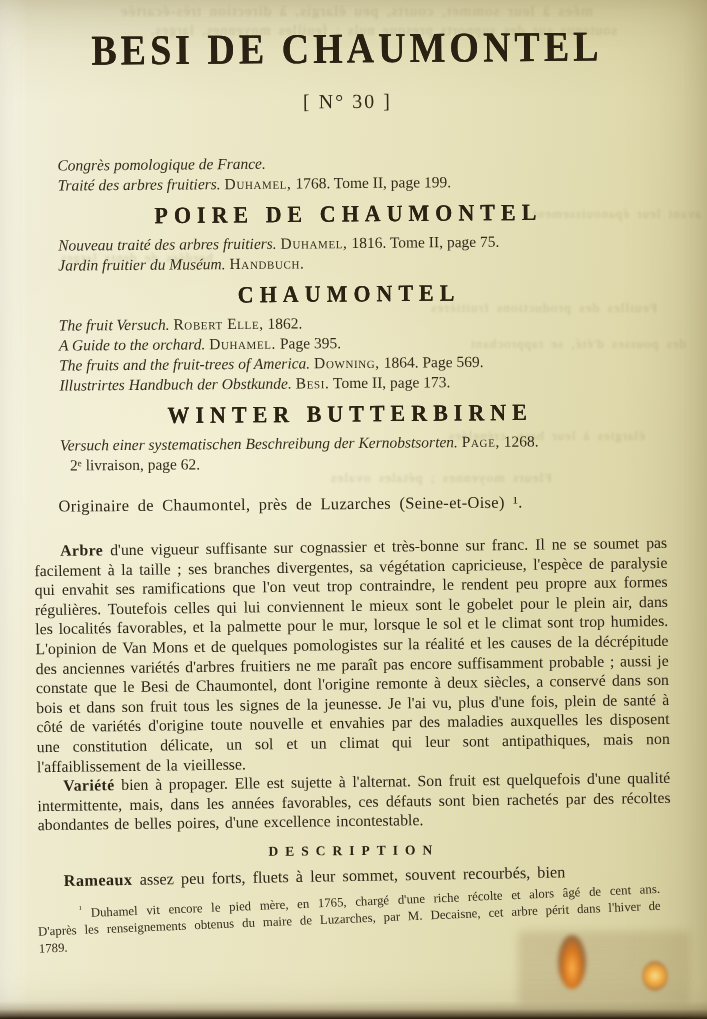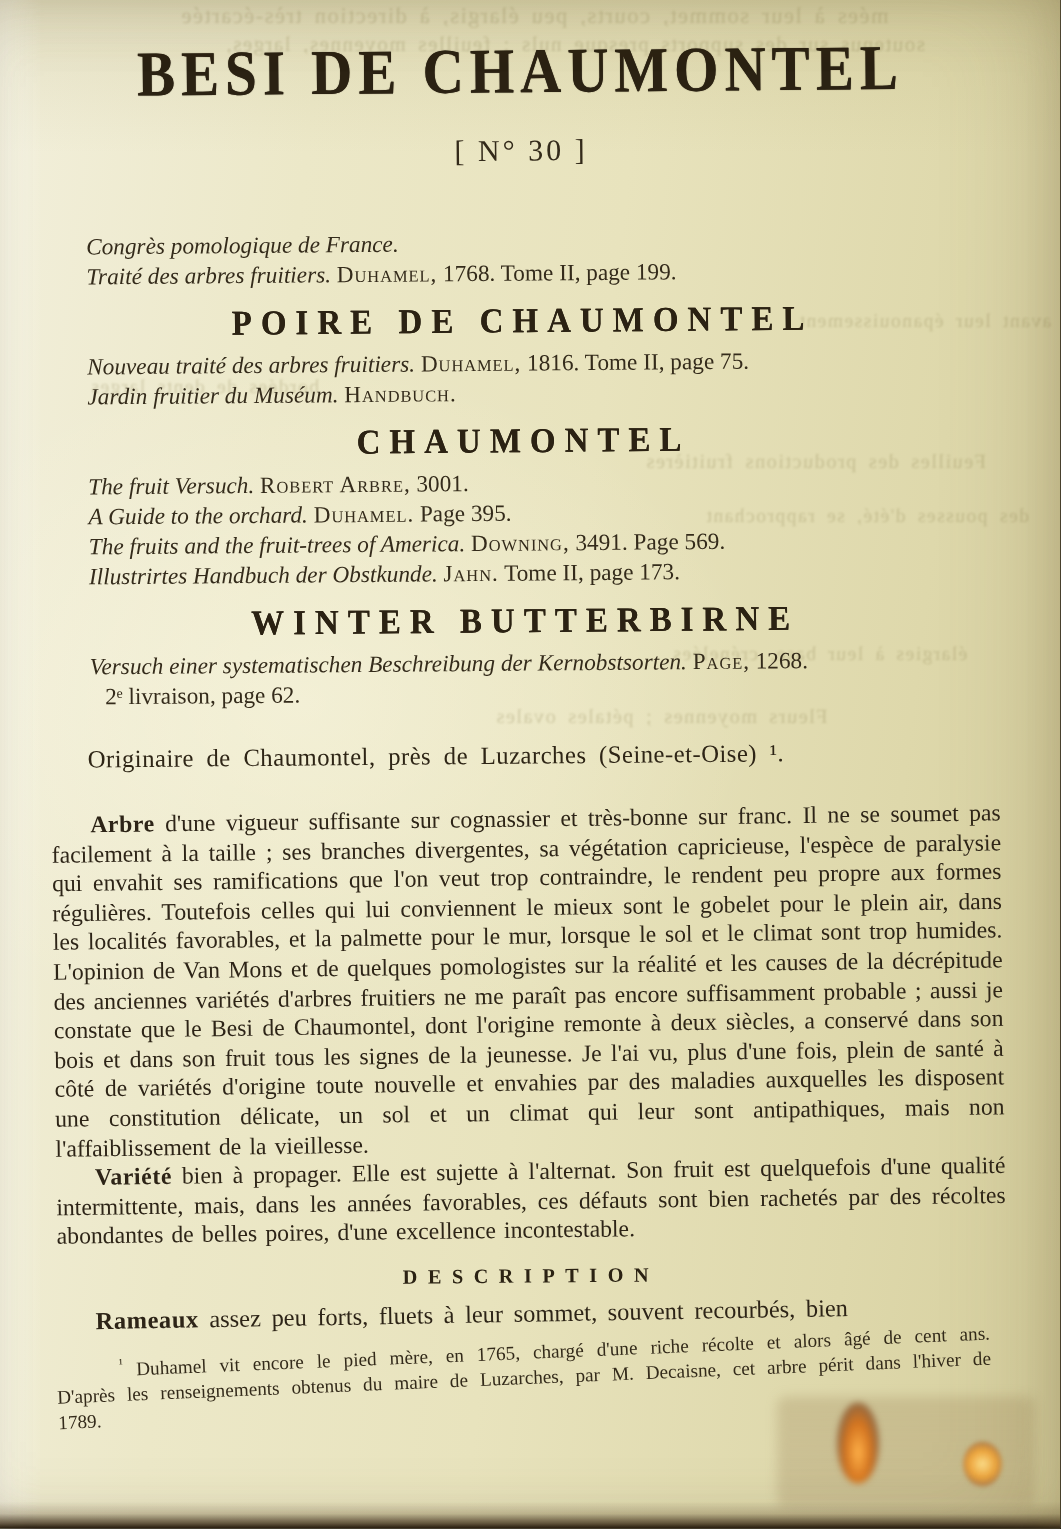--- a/index.html
+++ b/index.html
@@ -125,24 +125,24 @@
     <h2 class="sect-head">POIRE DE CHAUMONTEL</h2>
 
     <div class="refblock mt-g2">
       <div class="ref"><span class="it">Nouveau traité des arbres fruitiers.</span> <span class="sc">Duhamel,</span> <span>1816. Tome II, page 75.</span></div>
       <div class="ref"><span class="it">Jardin fruitier du Muséum.</span> <span class="sc">Handbuch.</span> <span></span></div>
     </div>
 
     <h2 class="sect-head">CHAUMONTEL</h2>
 
     <div class="refblock mt-g3">
-      <div class="ref"><span class="it">The fruit Versuch.</span> <span class="sc">Robert Arbre,</span> <span>3001.</span></div>
+      <div class="ref"><span class="it">The fruit Versuch.</span> <span class="sc">Robert Elle,</span> <span>1862.</span></div>
       <div class="ref"><span class="it">A Guide to the orchard.</span> <span class="sc">Duhamel.</span> <span>Page 395.</span></div>
-      <div class="ref"><span class="it">The fruits and the fruit-trees of America.</span> <span class="sc">Downing,</span> <span>3491.  Page 569.</span></div>
-      <div class="ref"><span class="it">Illustrirtes Handbuch der Obstkunde.</span> <span class="sc">Jahn.</span> <span>Tome II, page 173.</span></div>
+      <div class="ref"><span class="it">The fruits and the fruit-trees of America.</span> <span class="sc">Downing,</span> <span>1864.  Page 569.</span></div>
+      <div class="ref"><span class="it">Illustrirtes Handbuch der Obstkunde.</span> <span class="sc">Besi.</span> <span>Tome II, page 173.</span></div>
     </div>
 
     <h2 class="sect-head">WINTER BUTTERBIRNE</h2>
 
     <div class="refblock mt-g4">
       <div class="ref"><span class="it">Versuch einer systematischen Beschreibung der Kernobstsorten.</span> <span class="sc">Page,</span> <span>1268.</span></div>
       <div class="ref extra-line">2ᵉ livraison, page 62.</div>
     </div>
 
     <div class="origin">Originaire de Chaumontel, près de Luzarches (Seine-et-Oise) ¹.</div>

